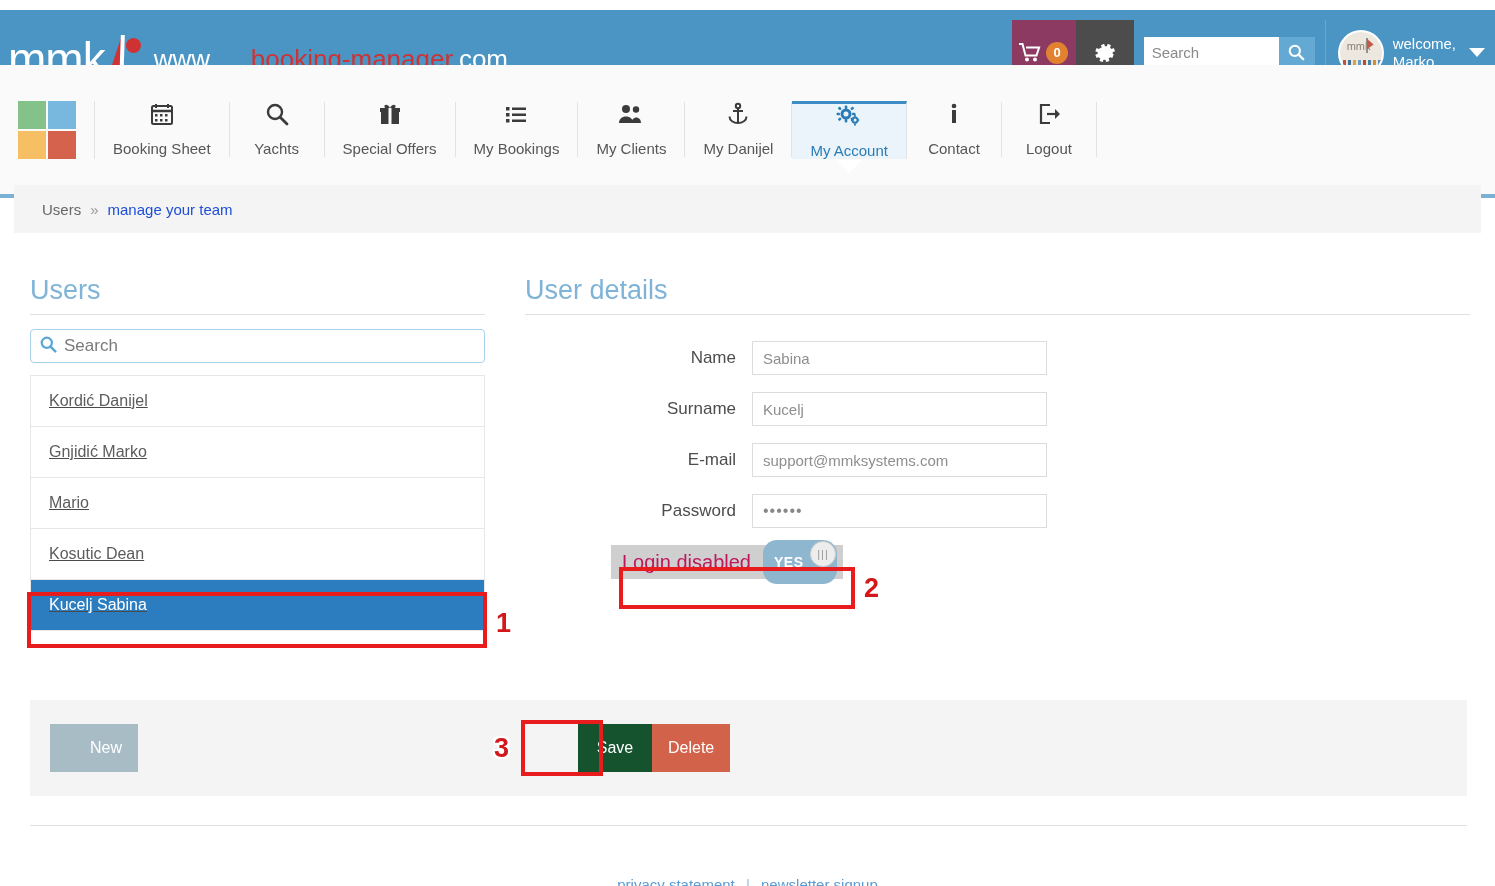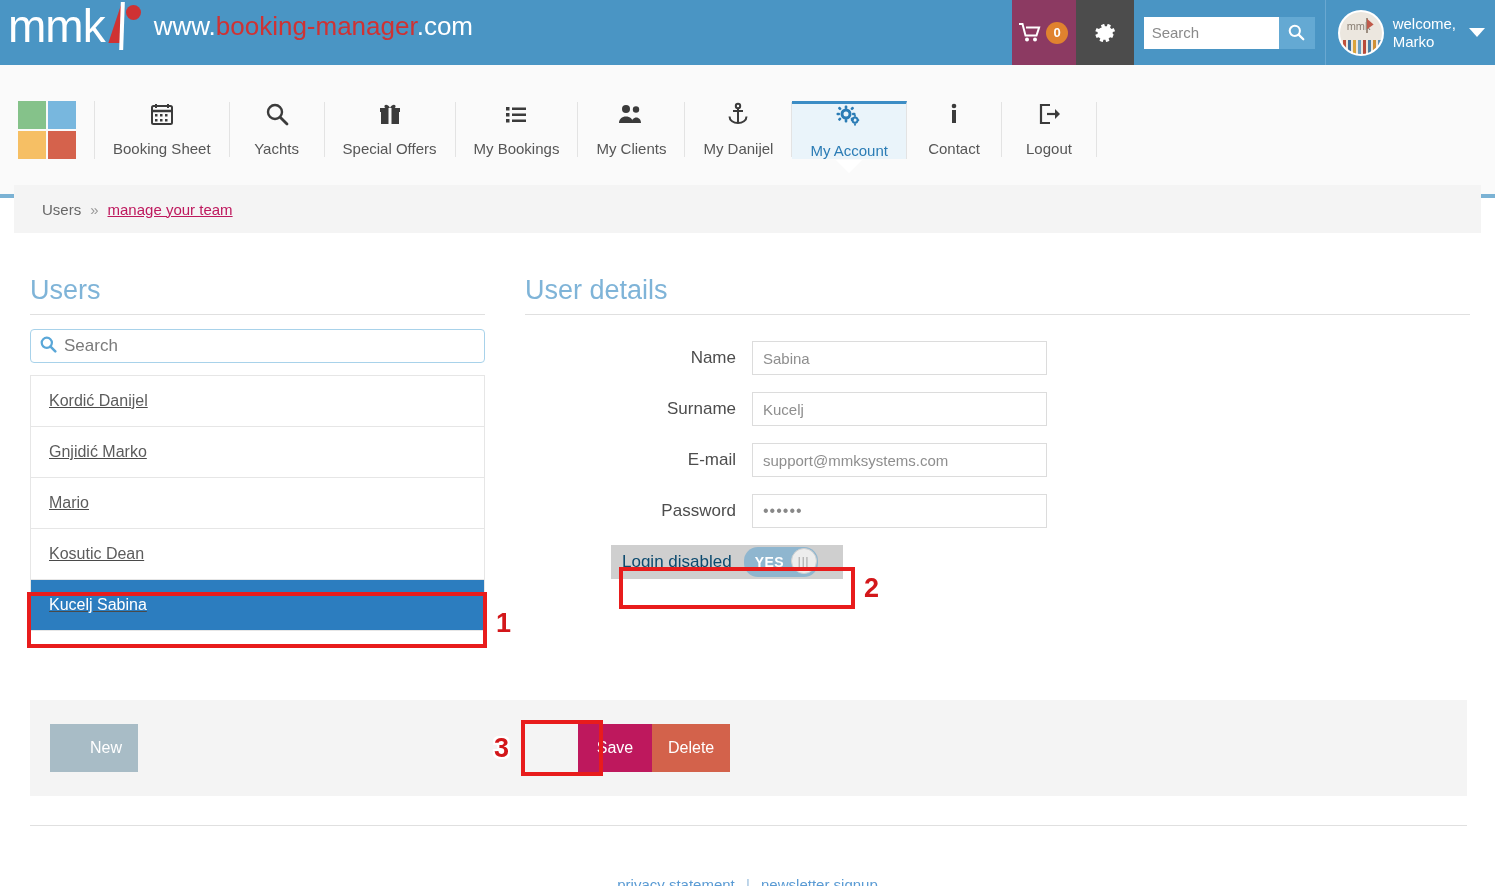--- a/index.html
+++ b/index.html
@@ -8,23 +8,23 @@
     width:1495px; height:886px;
     background:#ffffff;
     font-family:"Liberation Sans", sans-serif;
     color:#4a4a4a;
     overflow:hidden;
     position:relative;
   }
 
   
   .topbar{
-    position:absolute; left:0; top:0; width:1495px; height:75px;
+    position:absolute; left:0; top:10px; width:1495px; height:75px;
     background:#4a95c4;
-    display:flex; align-items:flex-start;
+    display:flex; align-items:flex-end;
   }
   .logo-area{
     display:flex; align-items:center; padding-left:8px; flex:0 0 auto;
   }
   .logo-mmk{
     font-family:"Liberation Sans", sans-serif;
     font-size:46px; color:#ffffff; letter-spacing:-1px;
     line-height:50px; font-weight:400;
     display:flex; align-items:center;
   }
@@ -40,21 +40,21 @@
     background:#cf3233;
     clip-path:polygon(100% 0, 100% 100%, 5% 100%);
   }
   .logo-mark .dot{
     position:absolute; left:20px; top:5px; width:15px; height:15px;
     background:#cf3233; border-radius:50%;
   }
   .logo-url{
     font-size:26px; color:#ffffff; margin-left:8px; letter-spacing:0px;
   }
-  .logo-url .red{ color:#cf3233; }
+  .logo-url .red{ color:#cf3233;margin-left:35px; }
 
   .top-right{ margin-left:auto; display:flex; align-items:stretch; height:65px; }
   .cart-btn{
     width:64px; background:#8c3a62; display:flex; align-items:center;
     justify-content:center; gap:5px; color:#fff;
   }
   .cart-badge{
     background:#e0822f; color:#fff; border-radius:50%;
     width:22px; height:22px; font-size:13px; display:flex;
     align-items:center; justify-content:center; font-weight:bold;
@@ -134,21 +134,21 @@
   }
   .nav-fill{ flex:1; background:#fafafa; }
 
   
   .breadcrumb{
     position:absolute; left:14px; top:185px; width:1467px; height:48px;
     background:#f4f4f4; display:flex; align-items:center;
     padding-left:28px; font-size:15px; color:#666;
   }
   .breadcrumb .sep{ margin:0 9px; color:#999; }
-  .breadcrumb .crumb2{ color:#be185d;text-decoration:underline; }
+  .breadcrumb .crumb2{ color:#1d4ed8; }
 
   
   .content{ position:absolute; left:0; top:255px; width:1495px; }
 
   .panel-title{
     font-size:27px; color:#7fb4d8; font-weight:400; padding-bottom:8px;
   }
   .panel-rule{ border-bottom:1px solid #e0e0e0; }
 
   
@@ -183,23 +183,23 @@
     width:295px; height:34px; border:1px solid #dcdcdc; background:#fff;
     display:flex; align-items:center; padding:0 10px;
     font-size:15px; color:#8e8e8e;
   }
   .pw-dots{ letter-spacing:1px; font-size:16px; color:#888; }
 
   .toggle-row{
     display:flex; align-items:center; background:#cfcfcf;
     width:232px; height:34px; padding-left:11px; margin-left:86px;
   }
-  .toggle-row .tlabel{ font-size:17px; color:#0c4a6e; }
+  .toggle-row .tlabel{ font-size:20px; color:#be185d; }
   .switch{
-    margin-left:12px; width:74px; height:30px; border-radius:14px;
+    margin-left:12px; width:74px; height:44px; border-radius:14px;
     background:#8fb6cf; position:relative; display:flex; align-items:center;
   }
   .switch .yes{
     color:#ffffff; font-size:14px; font-weight:bold; margin-left:11px;
     letter-spacing:0.5px;
   }
   .switch .knob{
     position:absolute; right:1px; top:1px; width:26px; height:26px;
     border-radius:50%; background:#ededed; border:1px solid #cfcfcf;
     display:flex; align-items:center; justify-content:center;
@@ -210,21 +210,21 @@
   .action-bar{
     position:absolute; left:30px; top:445px; width:1437px; height:96px;
     background:#f4f4f4; display:flex; align-items:center;
   }
   .btn{
     height:48px; min-width:74px; display:flex; align-items:center;
     justify-content:center; color:#ffffff; font-size:16px; padding:0 16px;
     border:none; font-family:"Liberation Sans", sans-serif;
   }
   .btn-new{ background:#a8bcc6; margin-left:20px;padding-left:40px; }
-  .btn-save{ background:#be185d; }
+  .btn-save{ background:#14532d; }
   .btn-delete{ background:#d3624b; }
 
   .footer-rule{
     position:absolute; left:30px; top:570px; width:1437px; border-top:1px solid #e0e0e0;
   }
   .footer-links{
     position:absolute; left:0; top:590px; width:1495px; text-align:center;
     font-size:15px; color:#5a9bd4;margin-top:31px;
   }
   .footer-links a{ color:#5a9bd4; text-decoration:none; }

